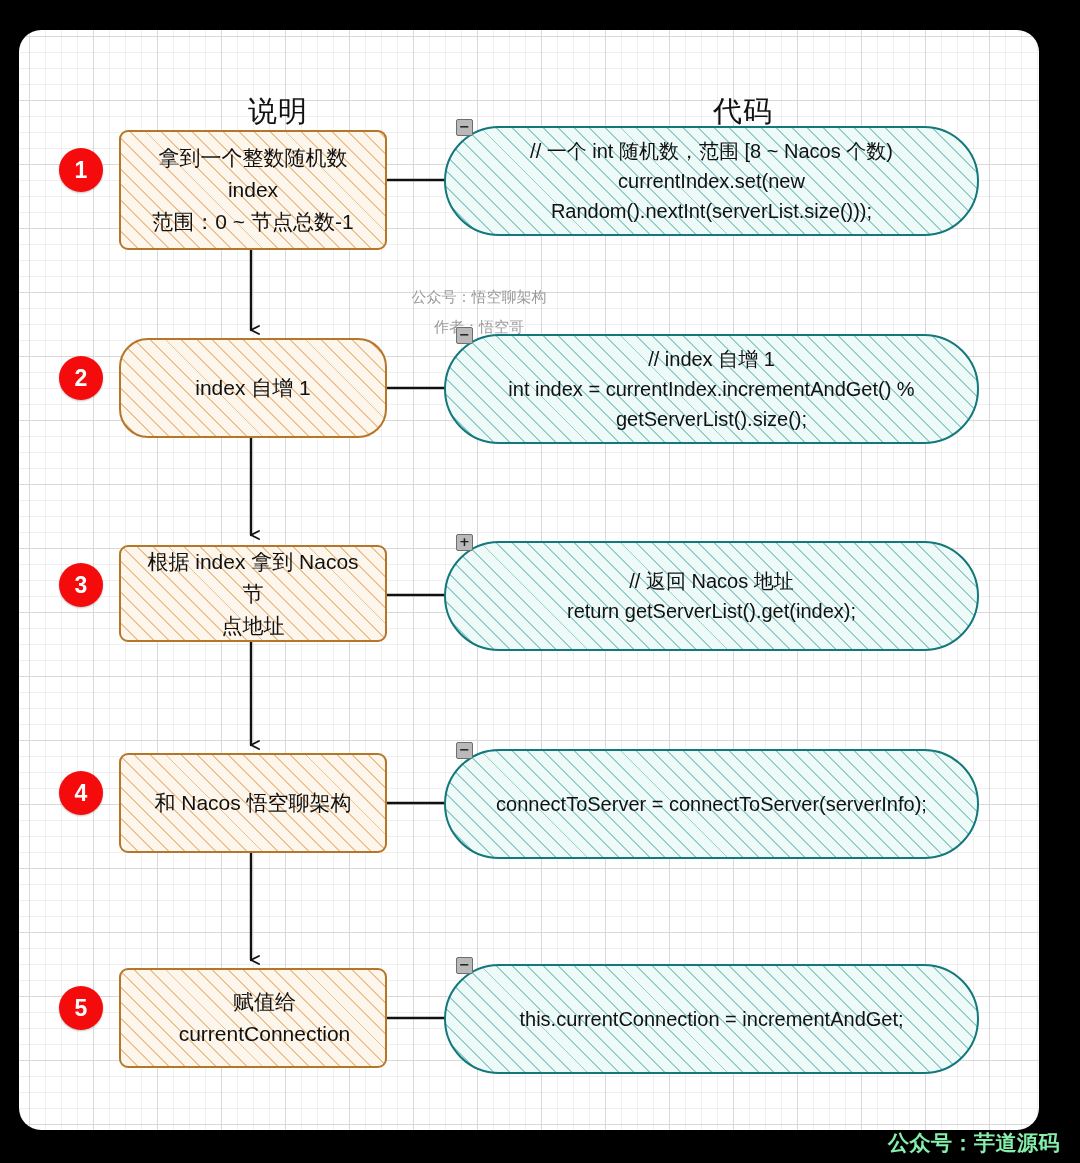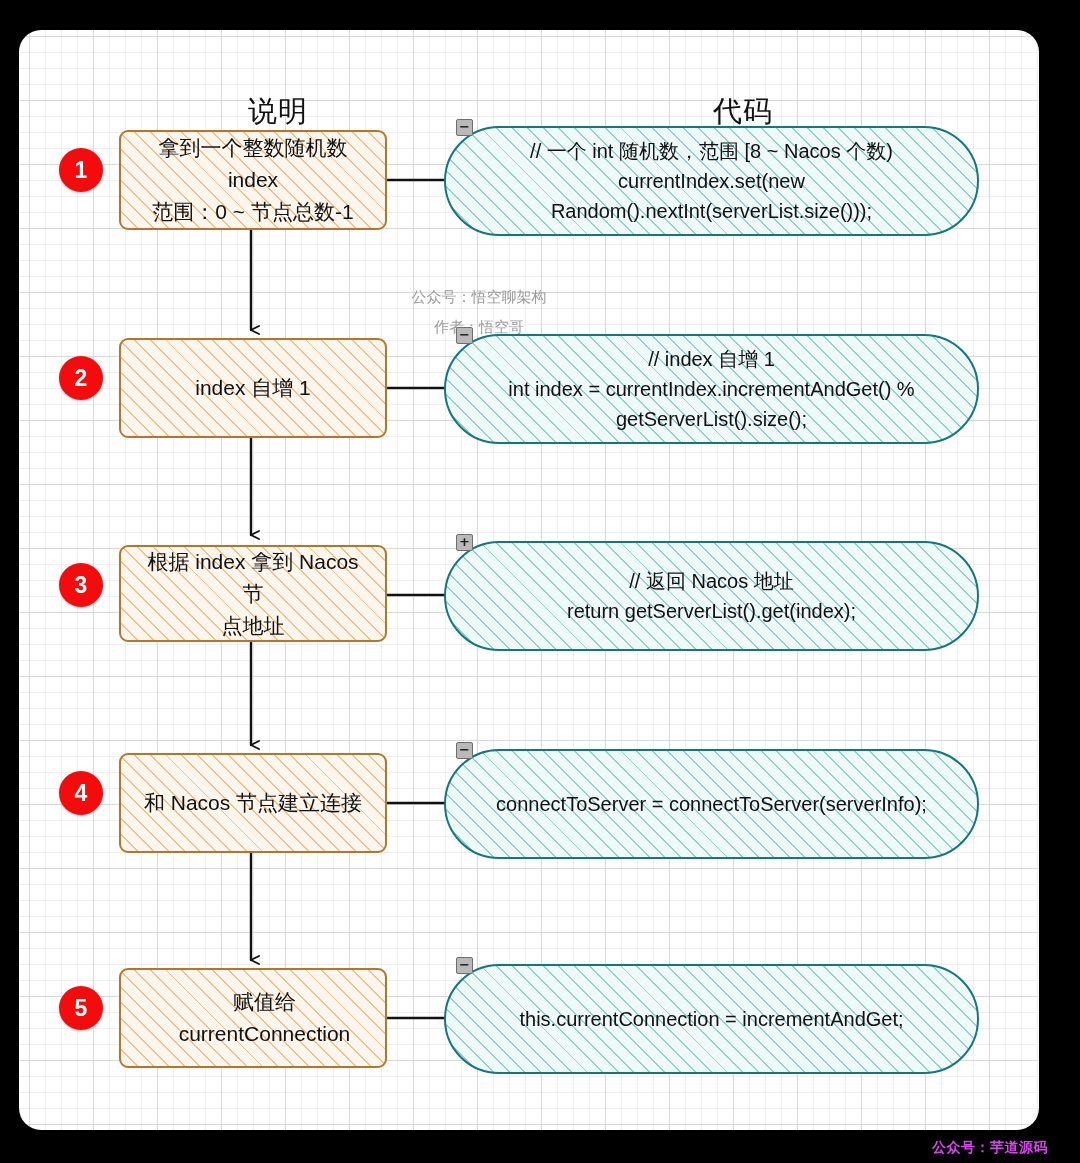--- a/index.html
+++ b/index.html
@@ -89,22 +89,22 @@
     box-sizing:border-box;
     background:#b9b9b9;border:1px solid #6e6e6e;border-radius:2px;
     display:flex;align-items:center;justify-content:center;
     font-size:13px;line-height:1;color:#1d1d1d;font-weight:bold;
     font-family:"DejaVu Sans",sans-serif;
   }
   .toggle i{font-style:normal;display:block;margin-top:-2px;}
 
   
   #brand{
-    position:absolute;right:32px;bottom:6px;color:#d946ef;
-    font-size:14px;font-weight:bold;white-space:nowrap;
+    position:absolute;right:20px;bottom:6px;color:#86efac;
+    font-size:21px;font-weight:bold;white-space:nowrap;
     letter-spacing:.5px;
   }
 </style>
 </head>
 <body>
 
 <div id="stage">
 
   <div id="canvas">
 
@@ -133,37 +133,37 @@
         <path d="M368,358 L425,358"></path>
         <path d="M368,565 L425,565"></path>
         <path d="M368,773 L425,773"></path>
         <path d="M368,988 L425,988"></path>
       </g>
     </svg>
 
     <div class="badge" style="left:40px;top:118px;">
       <span>1</span>
     </div>
-    <div class="step-box" style="left:100px;top:100px;width:268px;height:100px;">
+    <div class="step-box" style="left:100px;top:100px;width:268px;height:120px;">
       <span style="white-space:pre-line;">拿到一个整数随机数 index
 范围：0 ~ 节点总数-1</span>
     </div>
     <div class="code-box" style="left:425px;top:96px;width:535px;height:110px;">
       <div class="toggle">
         <i>−</i>
       </div>
       <span>// 一个 int 随机数，范围 [8 ~ Nacos 个数)
 currentIndex.set(new
 Random().nextInt(serverList.size()));</span>
     </div>
 
     <div class="badge" style="left:40px;top:326px;">
       <span>2</span>
     </div>
-    <div class="step-box" style="left:100px;top:308px;width:268px;height:100px;">
+    <div class="step-box" style="left:100px;top:308px;width:268px;height:100px;border-radius:29px;">
       <span style="white-space:pre-line;">index 自增 1</span>
     </div>
     <div class="code-box" style="left:425px;top:304px;width:535px;height:110px;">
       <div class="toggle">
         <i>−</i>
       </div>
       <span>// index 自增 1
 int index = currentIndex.incrementAndGet() %
 getServerList().size();</span>
     </div>
@@ -180,21 +180,21 @@
         <i>+</i>
       </div>
       <span>// 返回 Nacos 地址
 return getServerList().get(index);</span>
     </div>
 
     <div class="badge" style="left:40px;top:741px;">
       <span>4</span>
     </div>
     <div class="step-box" style="left:100px;top:723px;width:268px;height:100px;">
-      <span style="white-space:pre-line;">和 Nacos 节点建立连接</span>
+      <span style="white-space:pre-line;">和 Nacos 悟空聊架构</span>
     </div>
     <div class="code-box" style="left:425px;top:719px;width:535px;height:110px;">
       <div class="toggle">
         <i>−</i>
       </div>
       <span>connectToServer = connectToServer(serverInfo);</span>
     </div>
 
     <div class="badge" style="left:40px;top:956px;">
       <span>5</span>

